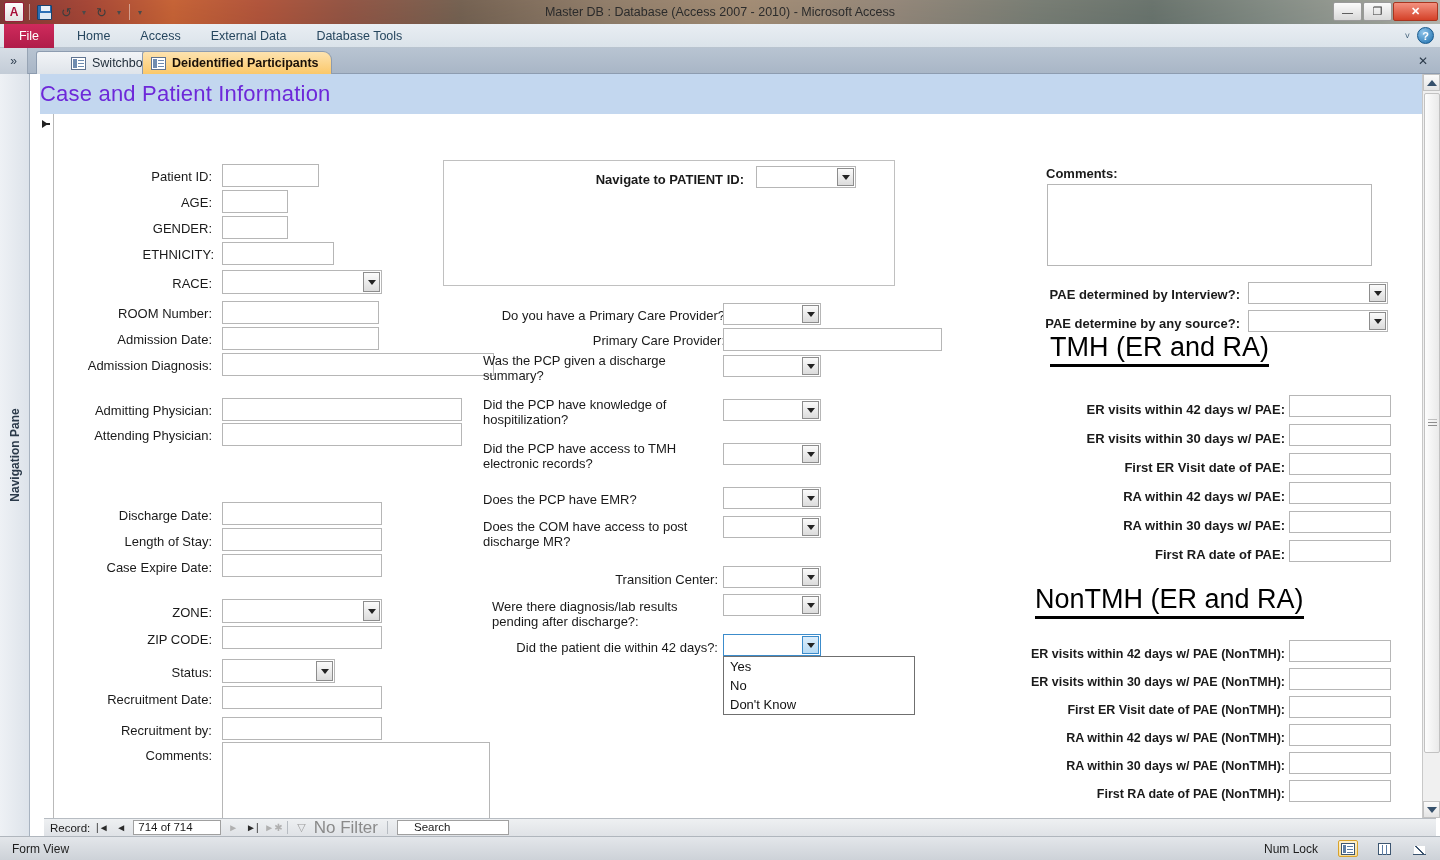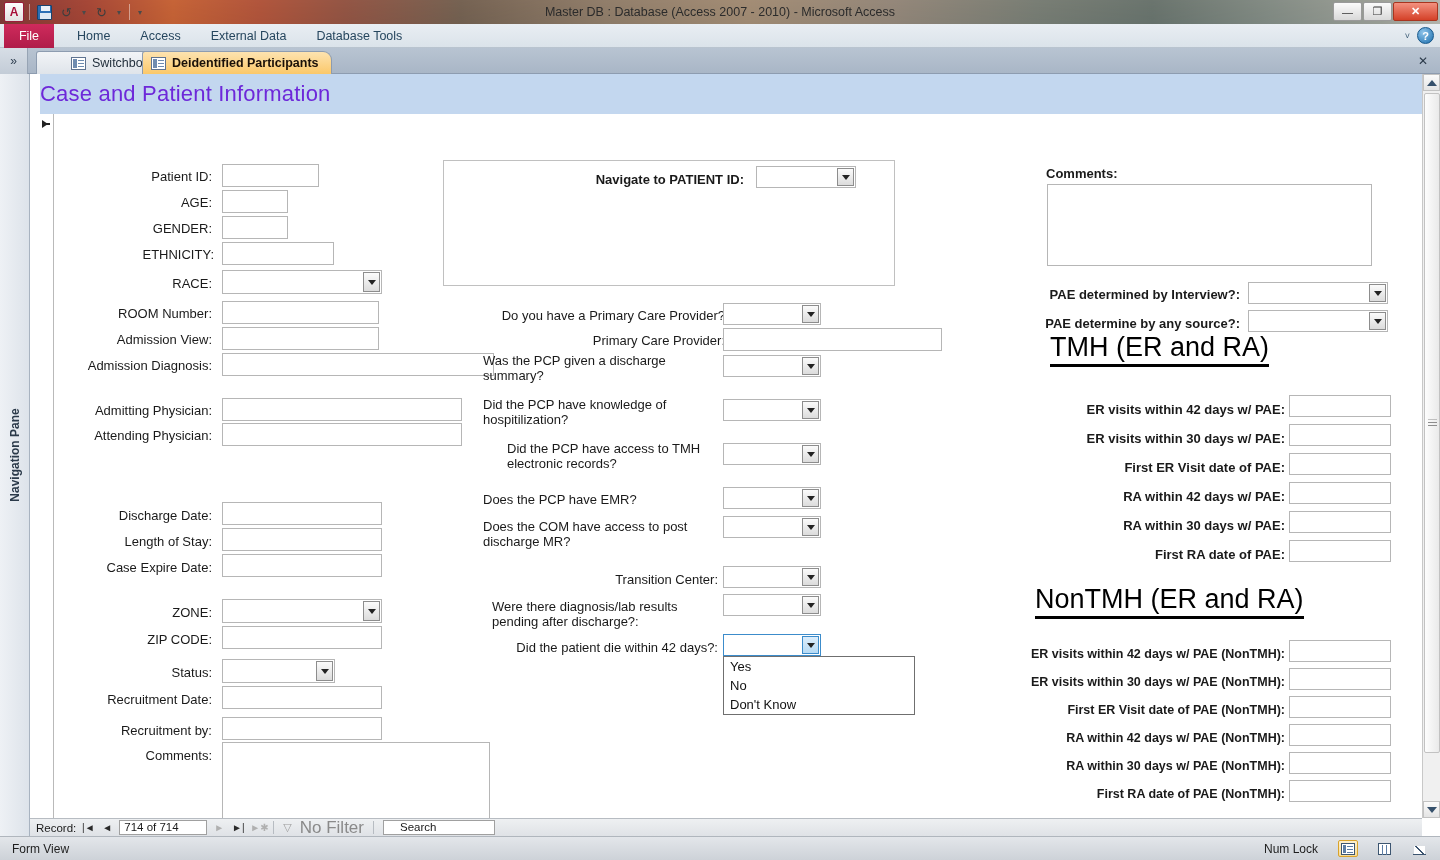--- a/index.html
+++ b/index.html
@@ -215,21 +215,21 @@
     background: linear-gradient(90deg,#fdfdfd,#eaeaea); border: 1px solid #c2c2c2; border-radius: 2px;
   }
   .vscroll .grip {
     position: absolute; left: 3px; top: 50%; transform: translateY(-50%);
     width: 9px; height: 7px;
     background: repeating-linear-gradient(180deg,#8d8d8d 0 1px,transparent 1px 3px);
   }
 
   
   .recnav {
-    position: absolute; left: 30px; top: 818px; width: 1392px; height: 18px;
+    position: absolute; left: 44px; top: 818px; width: 1392px; height: 18px;
     background: linear-gradient(180deg,#eef0f2,#dfe2e6);
     border-top: 1px solid #b7bcc2;
     display: flex; align-items: center; gap: 5px; padding-left: 6px;
     font-size: 11.5px; color: #1a1a1a;
   }
   .recnav .nb { width: 14px; text-align: center; font-size: 10px; color: #2b2b2b; }
   .recnav .nb.dim { color: #b0b0b0; }
   .recnav .recbox {
     width: 88px; height: 15px; background: #fff; border: 1px solid #a0a0a0;
     font-size: 11.5px; line-height: 13px; padding-left: 4px;
@@ -357,21 +357,21 @@
       <div class="lbl r" style="left:30px; top:162px; width:142px;">RACE:</div>
       <div class="cb" style="left:182px; top:156px; width:160px; height:24px;">
         <div class="arrowbox">
             <div class="tri"></div>
           </div>
       </div>
 
       <div class="lbl r" style="left:20px; top:192px; width:152px;">ROOM Number:</div>
       <div class="tb" style="left:182px; top:187px; width:157px; height:23px;"></div>
 
-      <div class="lbl r" style="left:20px; top:218px; width:152px;">Admission View:</div>
+      <div class="lbl r" style="left:20px; top:218px; width:152px;">Admission Date:</div>
       <div class="tb" style="left:182px; top:213px; width:157px; height:23px;"></div>
 
       <div class="lbl r" style="left:10px; top:244px; width:162px;">Admission Diagnosis:</div>
       <div class="tb" style="left:182px; top:239px; width:272px; height:23px;"></div>
 
       <div class="lbl r" style="left:15px; top:289px; width:157px;">Admitting Physician:</div>
       <div class="tb" style="left:182px; top:284px; width:240px; height:23px;"></div>
 
       <div class="lbl r" style="left:15px; top:314px; width:157px;">Attending Physician:</div>
       <div class="tb" style="left:182px; top:309px; width:240px; height:23px;"></div>
@@ -437,21 +437,21 @@
           </div>
       </div>
 
       <div class="lbl" style="left:443px; top:283px; width:235px;">Did the PCP have knowledge of hospitilization?</div>
       <div class="cb" style="left:683px; top:285px; width:98px; height:22px;">
         <div class="arrowbox">
             <div class="tri"></div>
           </div>
       </div>
 
-      <div class="lbl" style="left:443px; top:327px; width:235px;margin-left:24px;">Did the PCP have access to TMH electronic records?</div>
+      <div class="lbl" style="left:443px; top:327px; width:235px;">Did the PCP have access to TMH electronic records?</div>
       <div class="cb" style="left:683px; top:329px; width:98px; height:22px;">
         <div class="arrowbox">
             <div class="tri"></div>
           </div>
       </div>
 
       <div class="lbl" style="left:443px; top:378px; width:235px;">Does the PCP have EMR?</div>
       <div class="cb" style="left:683px; top:373px; width:98px; height:22px;">
         <div class="arrowbox">
             <div class="tri"></div>

